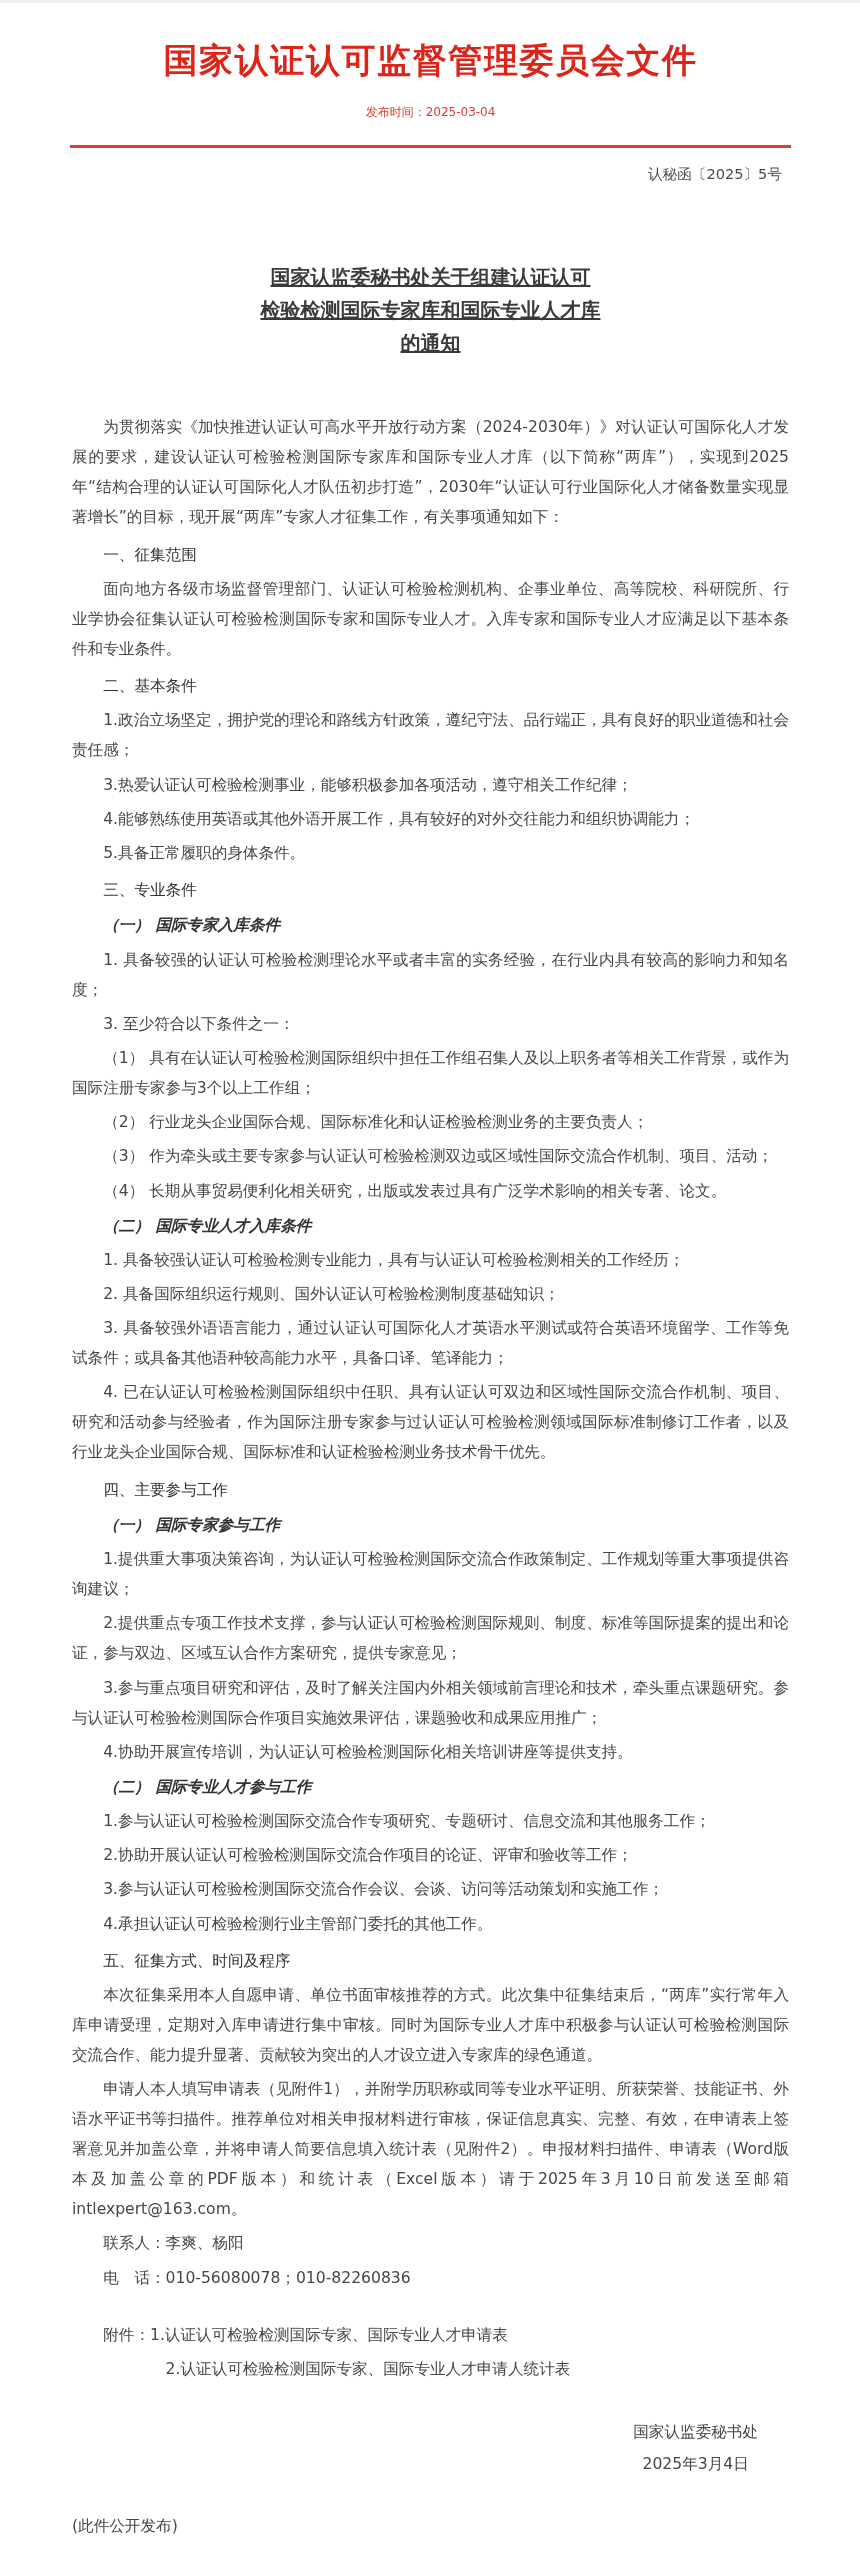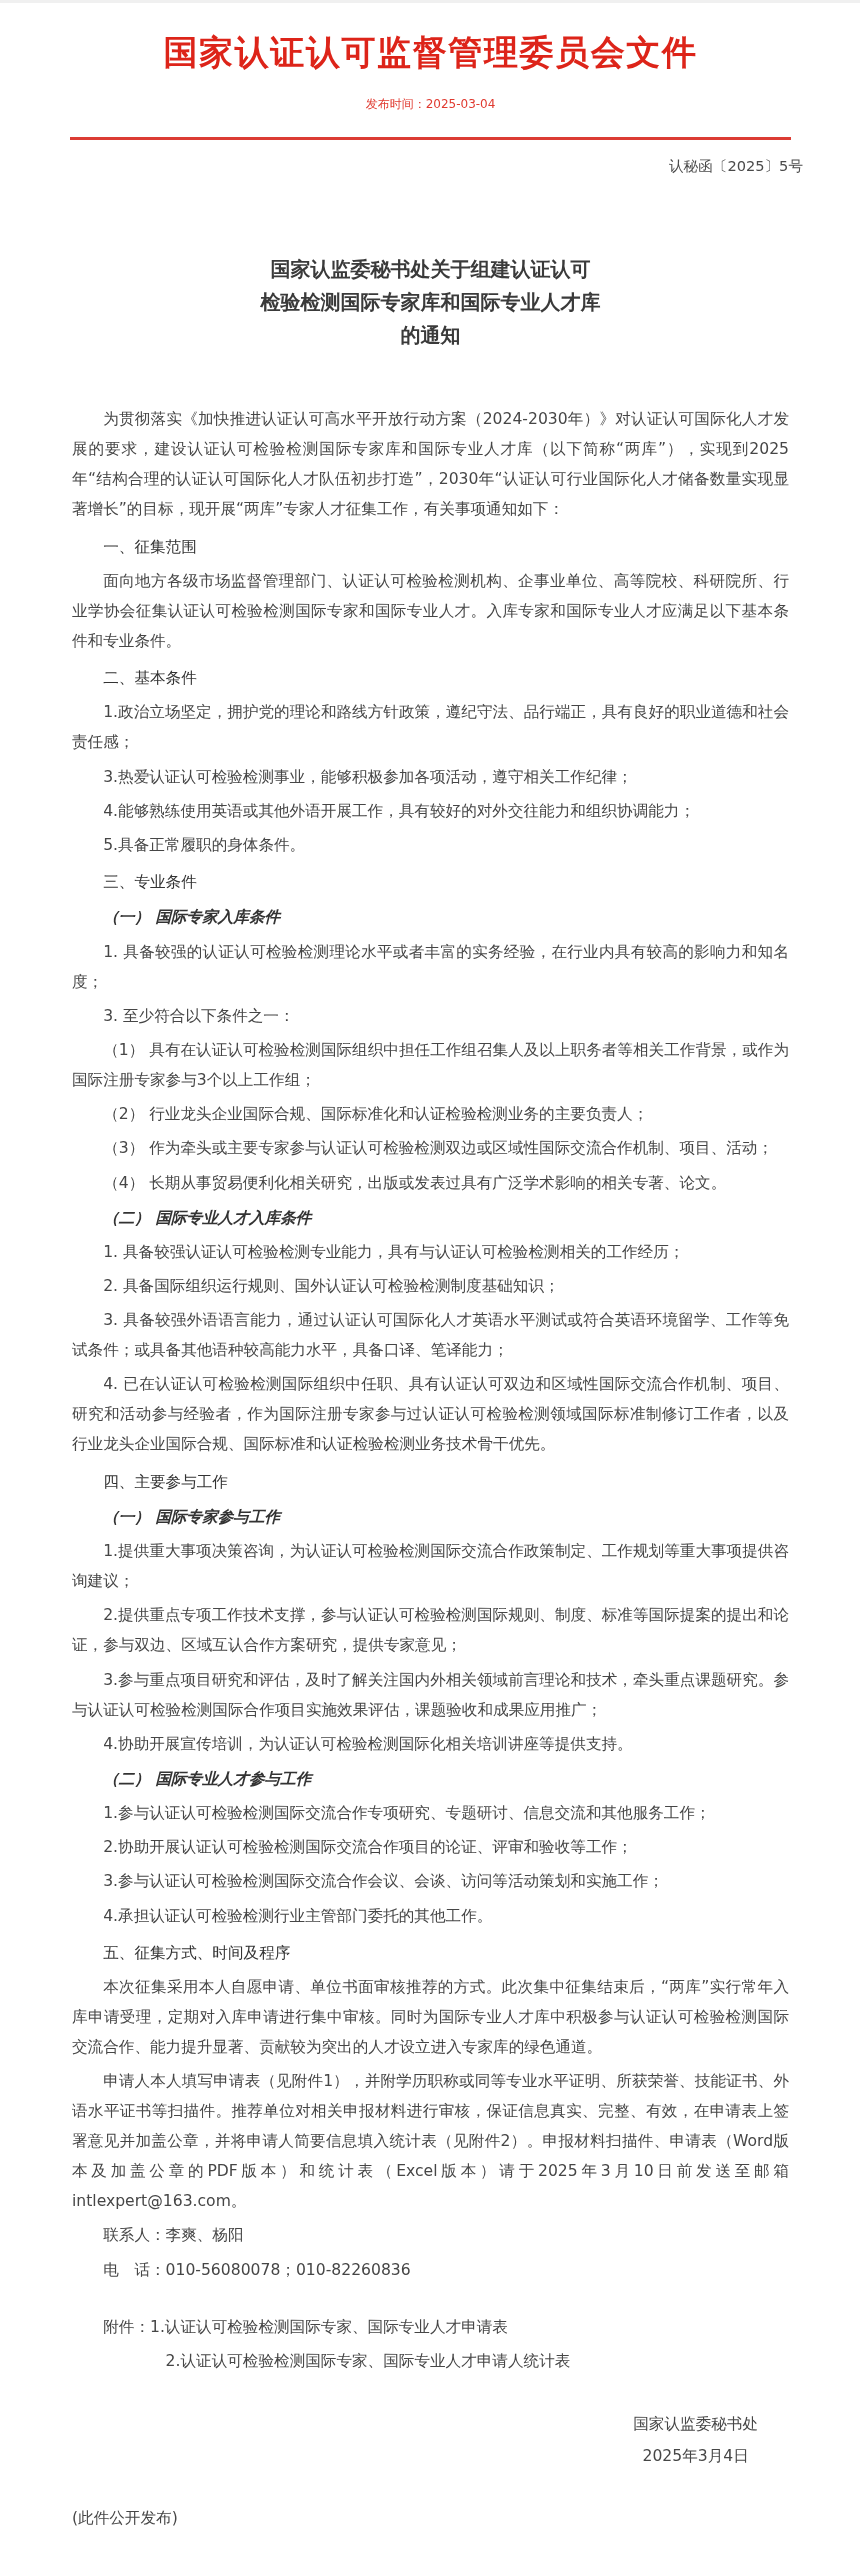--- a/index.html
+++ b/index.html
@@ -13,21 +13,21 @@
   html,body{margin:0;padding:0;background:#ffffff;}
   .page{
     width:861px;
     min-height:2576px;
     margin:0 auto;
     background:#ffffff;
     font-family:"DejaVu Sans","Liberation Sans",sans-serif;
   }
   .top-strip{height:3.1px;background:#f0f0f0;}
   .org-title{
-    margin-top:28px;
+    margin-top:36px;
     text-align:center;
     color:var(--accent);
     font-size:34px;
     font-weight:700;
     letter-spacing:1.6px;
     line-height:1.25;
   }
   .pub-date{
     margin-top:23px;
     text-align:center;
@@ -35,33 +35,34 @@
     font-size:12px;
     line-height:15.6px;
   }
   .red-line{
     margin:25px 70px 0 70px;
     height:2.6px;
     background:var(--line-red);
   }
   .doc-number{
     margin-top:15.6px;
-    padding-right:58px;
+    padding-right:79px;
     text-align:right;
     color:#4a4a4a;
     font-size:14.6px;
     line-height:21px;
   }
   .doc-title{
     margin-top:77px;
     text-align:center;
     color:#3a3a3a;
     font-size:20px;
     font-weight:600;
     line-height:33px;
+    text-decoration:underline;
   }
   .body-wrap{padding:52px 72px 10.4px 72px;}
   .p{
     font-size:15.6px;
     line-height:30px;
     color:var(--text);
     text-align:justify;
     text-indent:2em;
     margin:0 0 4.2px 0;
   }

